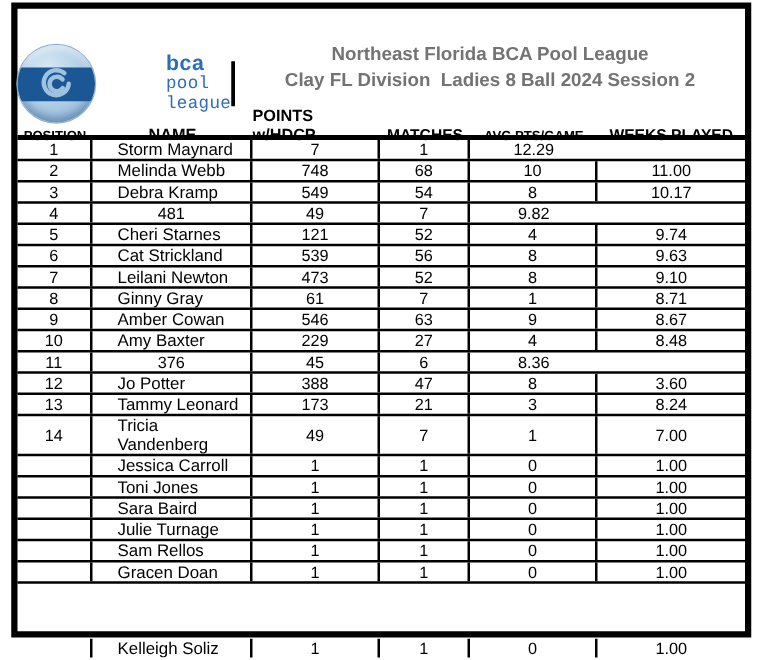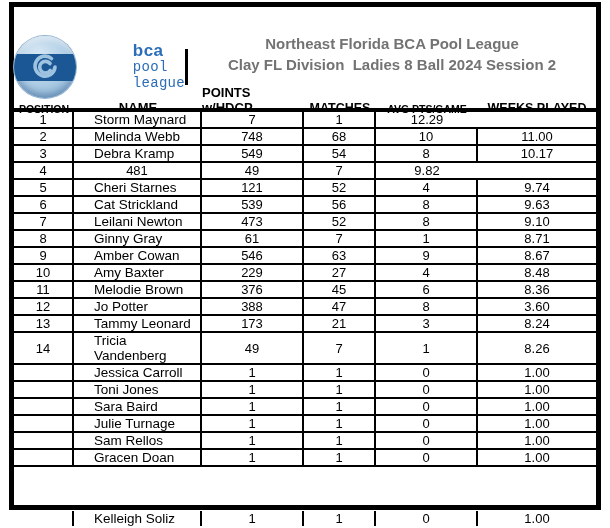--- a/index.html
+++ b/index.html
@@ -179,21 +179,20 @@
     <div class="c pos">10</div>
     <div class="c name">Amy Baxter</div>
     <div class="c">229</div>
     <div class="c">27</div>
     <div class="c">4</div>
     <div class="c">8.48</div>
   </div>
 
   <div class="grid t-row">
     <div class="c pos">11</div>
-    <div class="c name">Melodie Brown</div>
     <div class="c">376</div>
     <div class="c">45</div>
     <div class="c">6</div>
     <div class="c">8.36</div>
   </div>
 
   <div class="grid t-row">
     <div class="c pos">12</div>
     <div class="c name">Jo Potter</div>
     <div class="c">388</div>
@@ -210,21 +209,21 @@
     <div class="c">3</div>
     <div class="c">8.24</div>
   </div>
 
   <div class="grid t-row">
     <div class="c pos">14</div>
     <div class="c name">Tricia Vandenberg</div>
     <div class="c">49</div>
     <div class="c">7</div>
     <div class="c">1</div>
-    <div class="c">8.26</div>
+    <div class="c">7.00</div>
   </div>
 
   <div class="grid t-row">
     <div class="c pos"></div>
     <div class="c name">Jessica Carroll</div>
     <div class="c">1</div>
     <div class="c">1</div>
     <div class="c">0</div>
     <div class="c">1.00</div>
   </div>

